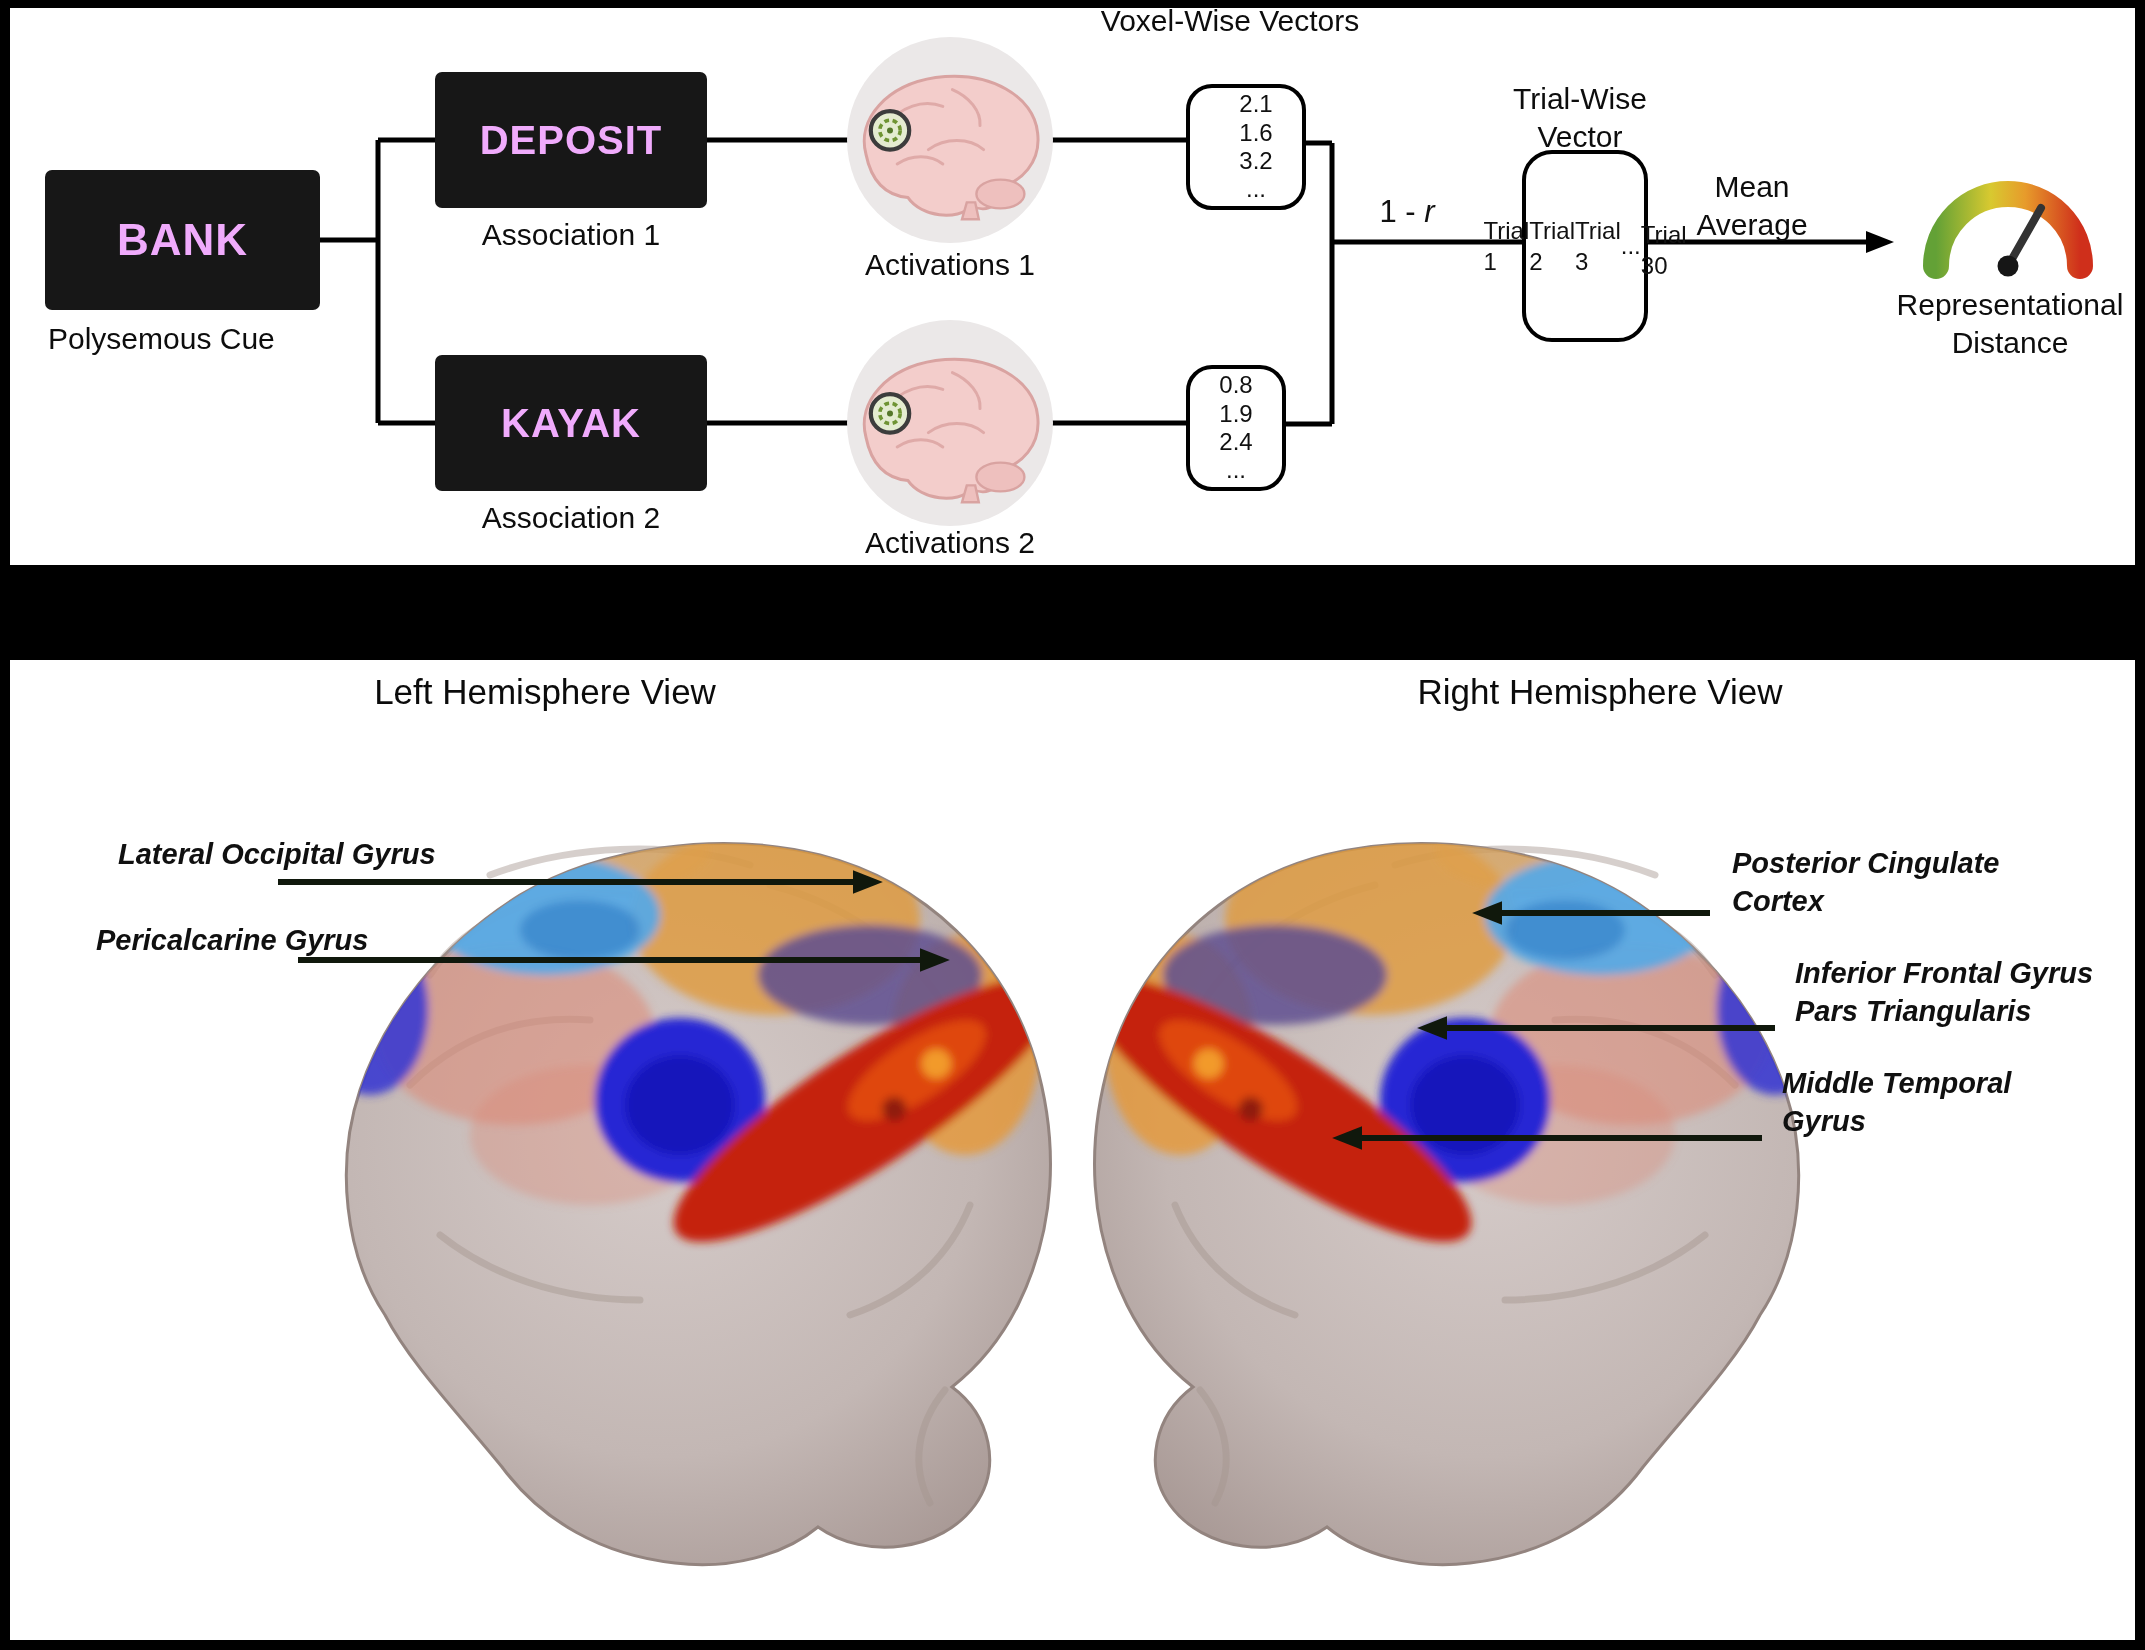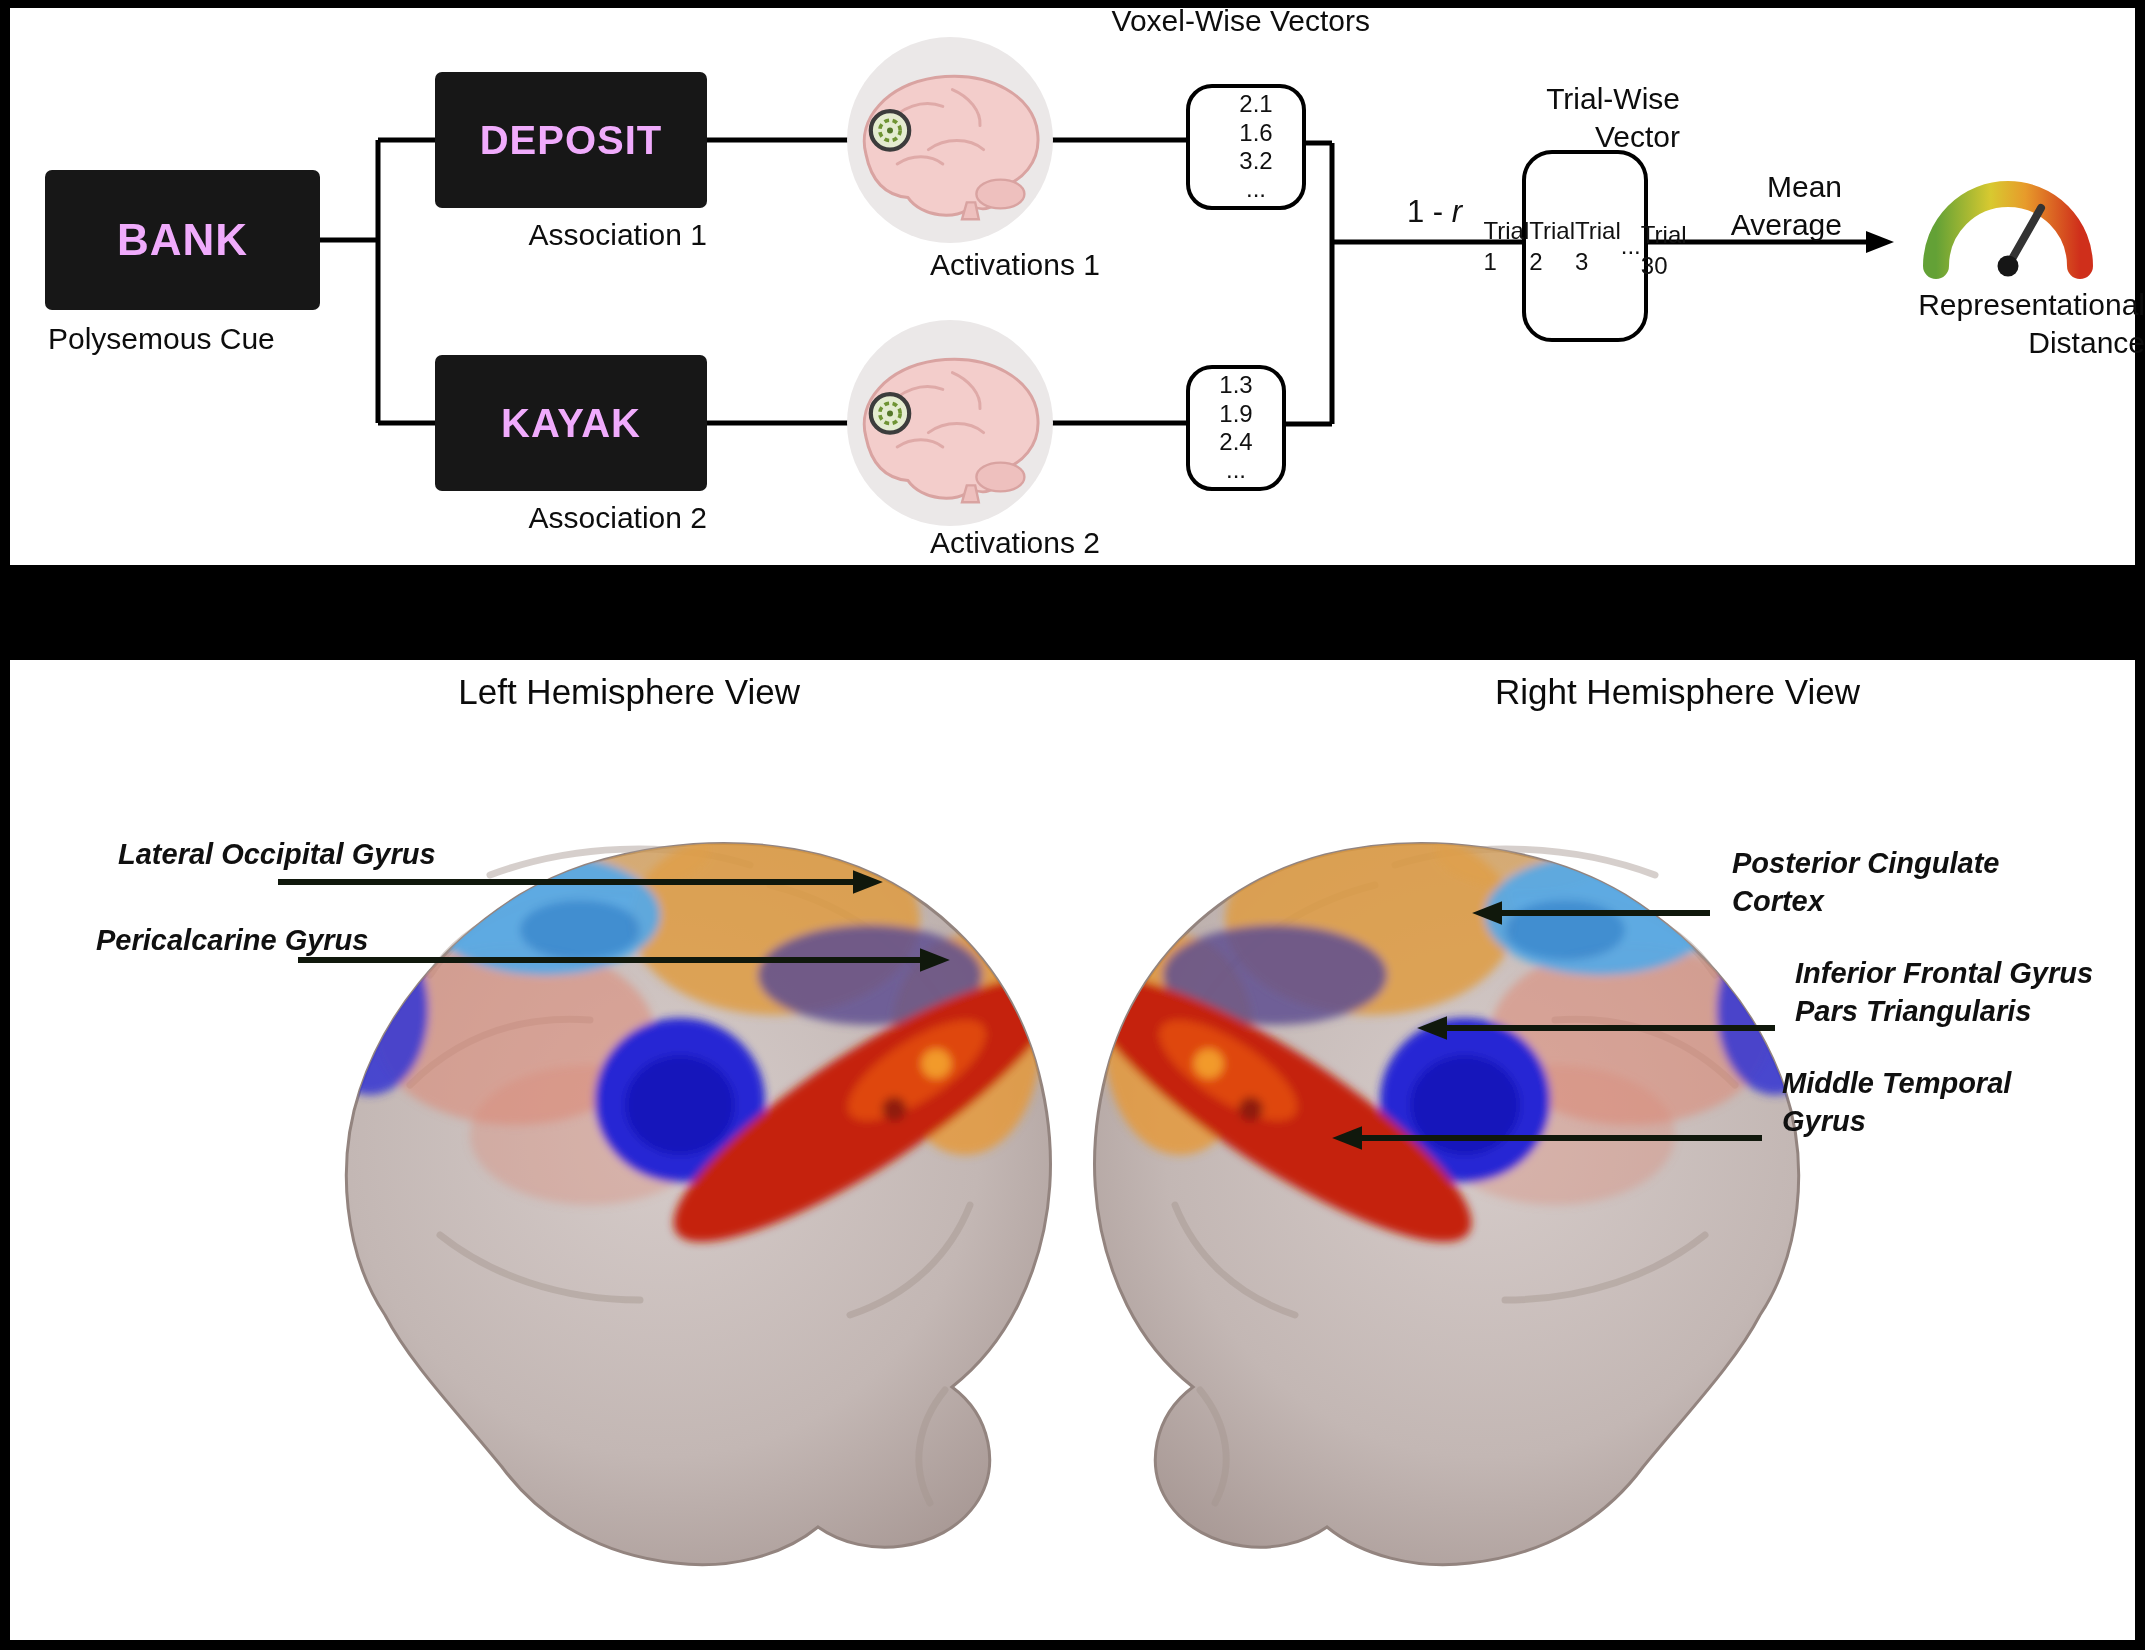--- a/index.html
+++ b/index.html
@@ -3,21 +3,21 @@
 <meta charset="utf-8">
 <style>
   html,body{margin:0;padding:0;background:#000;}
   .page{position:relative;width:2145px;height:1650px;background:#000;overflow:hidden;
         font-family:"Liberation Sans", sans-serif;color:#111;}
   .abs{position:absolute;}
   .panel{background:#ffffff;}
   .box-black{background:#171717;color:#f0abfc;display:flex;align-items:center;justify-content:center;
              font-weight:600;letter-spacing:1px;border-radius:7px;}
   .caption{font-size:30px;line-height:1.25;font-weight:500;color:#0d0d0d;}
-  .center{text-align:right;}
+  .center{text-align:center;}
   .vector-box{border:4px solid #000;border-radius:26px;background:#fff;display:flex;flex-direction:column;
               align-items:center;justify-content:center;font-size:24px;line-height:1.18;font-weight:500;}
   .trial-box{border:4px solid #000;border-radius:30px;background:#fff;display:flex;flex-direction:row;
              align-items:center;justify-content:center;font-size:24px;line-height:1.3;font-weight:500;}
   .trial-last{margin-top:8px;}
   .corr{font-size:31px;font-weight:500;}
   .corr .it{font-style:italic;}
   .view-title{font-size:35px;font-weight:400;color:#0b0b0b;}
   .region-label{font-size:29px;font-weight:700;font-style:italic;line-height:1.3;color:#101010;}
   .nowrap{white-space:nowrap;}
@@ -110,21 +110,21 @@
 
   <div class="abs caption center" style="left:1090px;top:2px;width:280px;">Voxel-Wise Vectors</div>
 
   <div class="abs vector-box" style="left:1186px;top:84px;width:92px;height:118px;padding-left:20px;">
     <div>2.1</div>
     <div>1.6</div>
     <div>3.2</div>
     <div>...</div>
   </div>
   <div class="abs vector-box" style="left:1186px;top:365px;width:92px;height:118px;">
-    <div>1.3</div>
+    <div>0.8</div>
     <div>1.9</div>
     <div>2.4</div>
     <div>...</div>
   </div>
 
   <div class="abs corr center" style="left:1352px;top:194px;width:110px;">
     <span>1 - </span><span class="it">r</span>
   </div>
 
   <div class="abs caption center" style="left:1480px;top:80px;width:200px;">Trial-Wise Vector</div>

